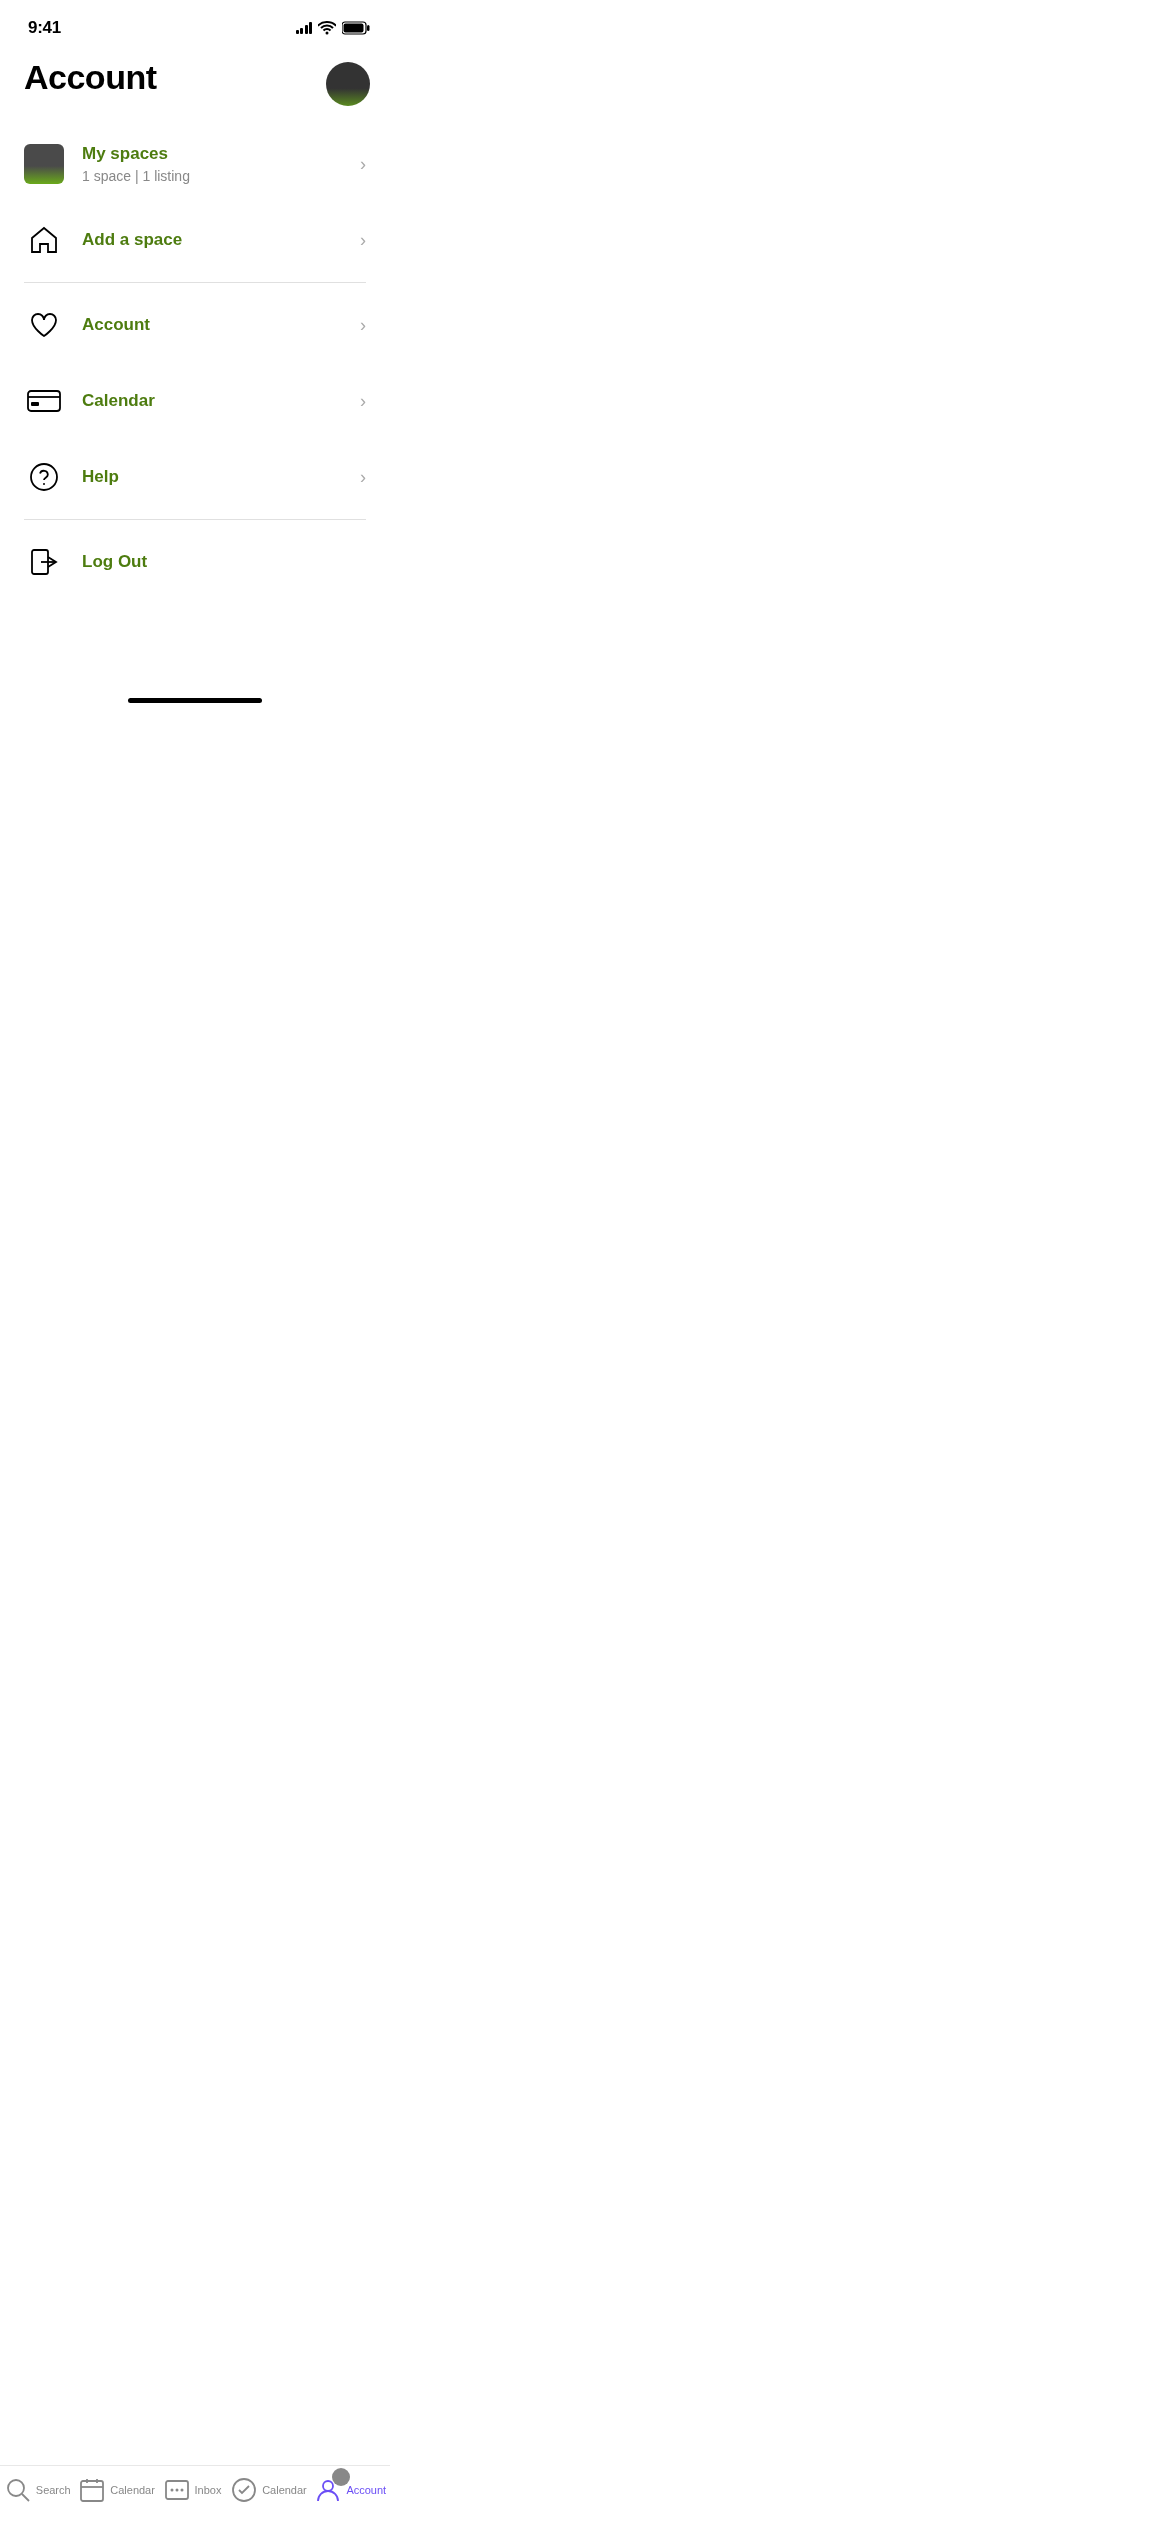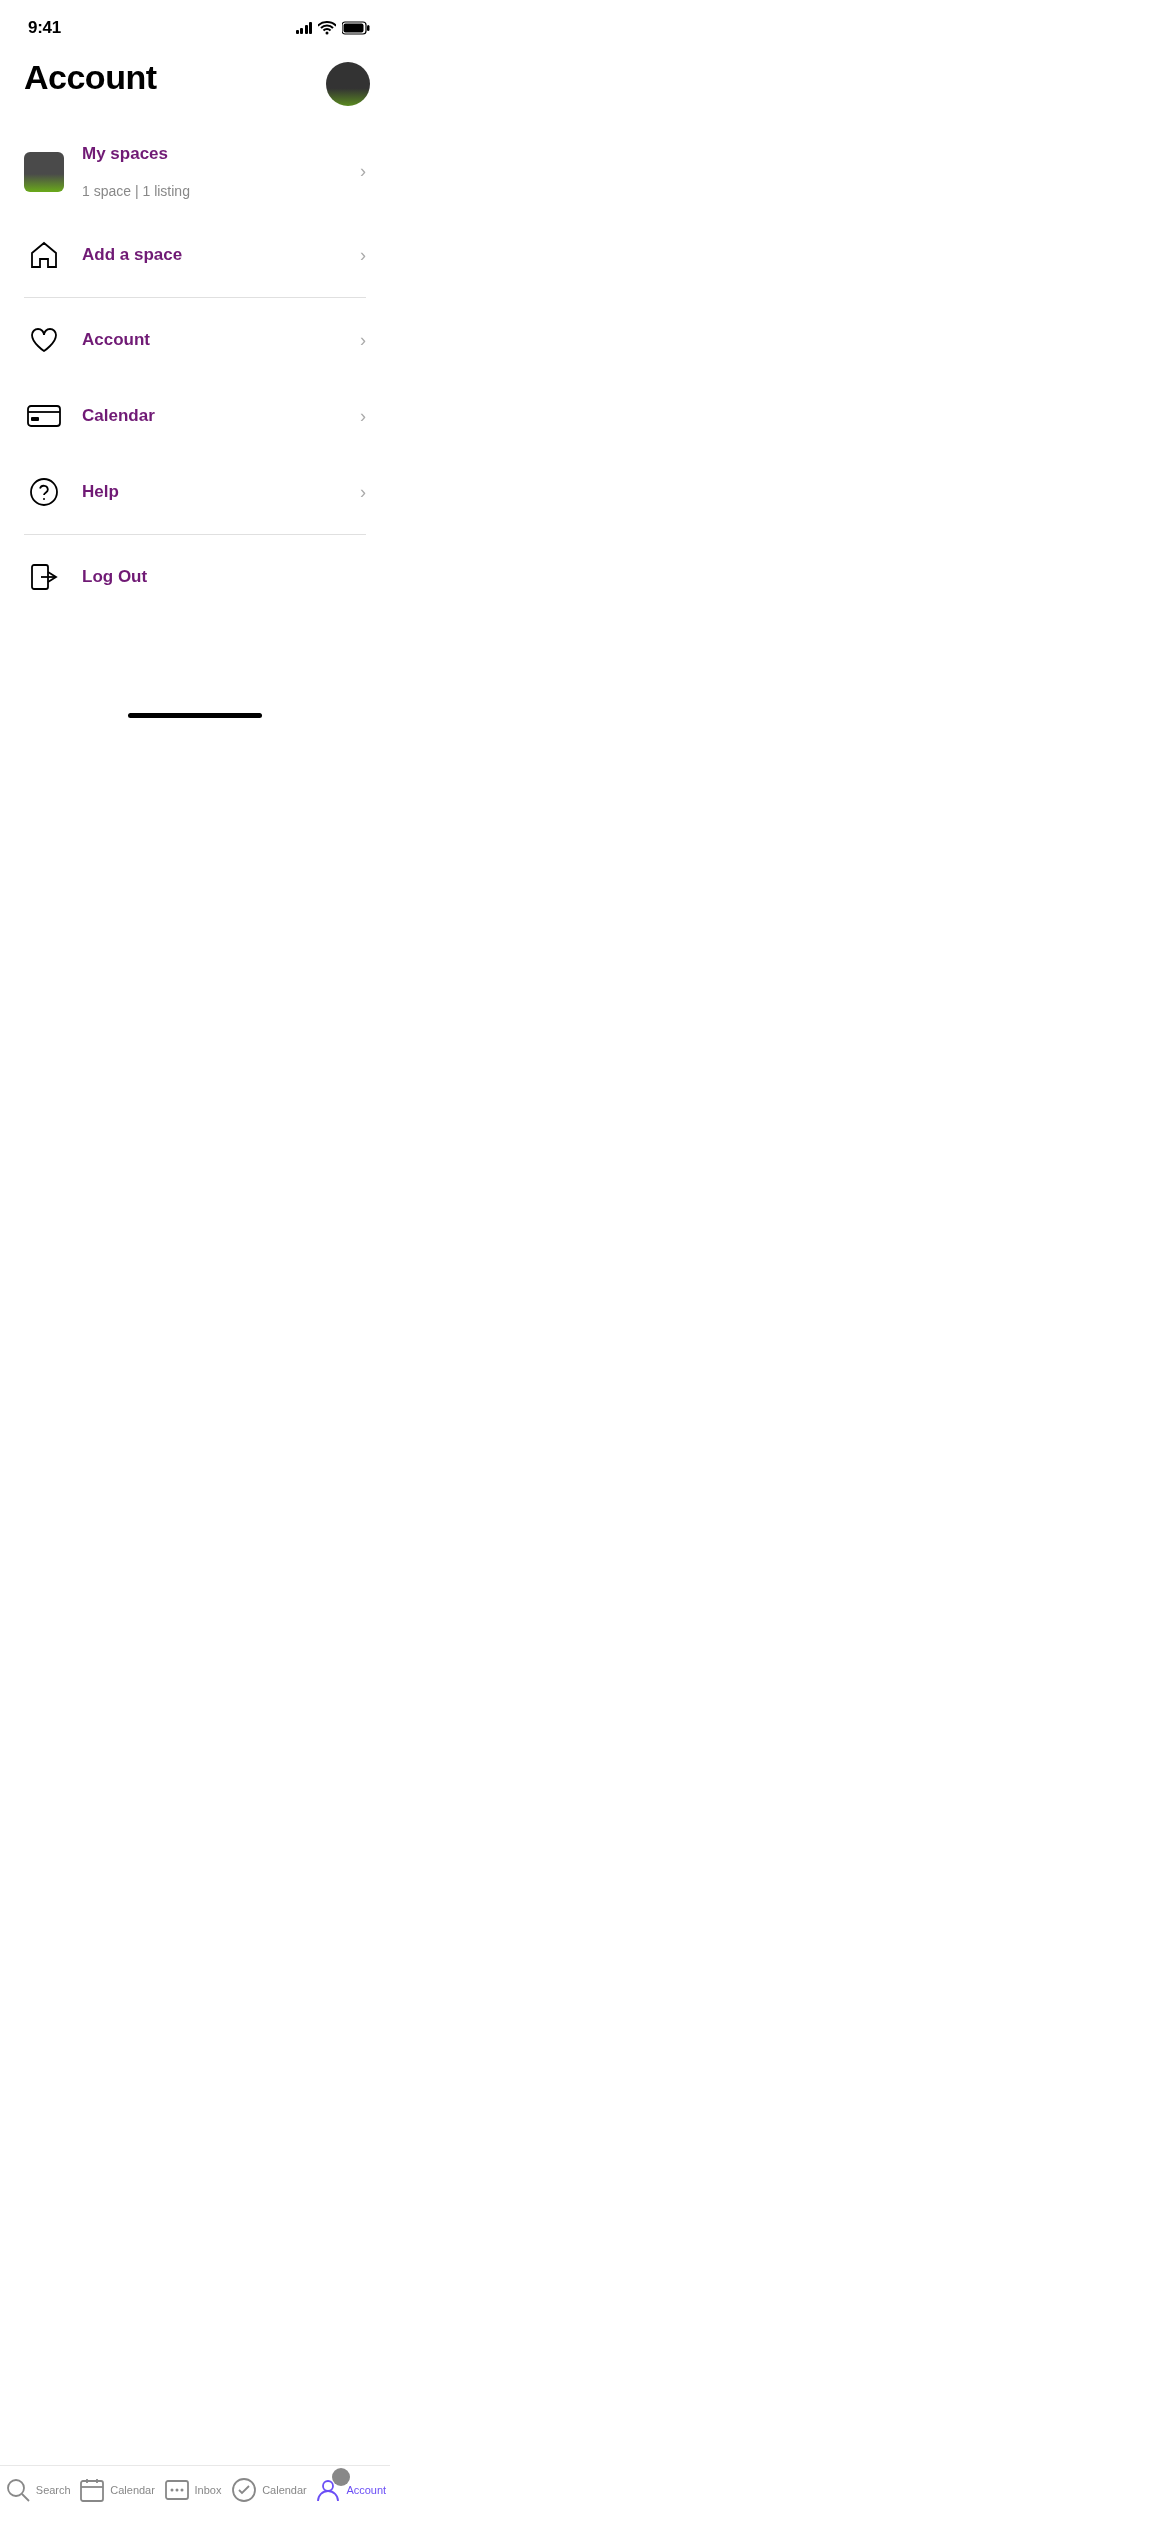--- a/index.html
+++ b/index.html
@@ -108,27 +108,27 @@
     }
 
     .menu-text-block {
       display: flex;
       flex-direction: column;
     }
 
     .menu-label {
       font-size: 17px;
       font-weight: 600;
-      color: #701a75;
+      color: #4d7c0f;
     }
 
     .menu-sublabel {
       font-size: 14px;
       color: #888;
-      margin-top: 19px;
+      margin-top: 4px;
     }
 
     .chevron {
       color: #aaa;
       font-size: 18px;
     }
 
     .divider {
       height: 1px;
       background: #e0e0e0;

